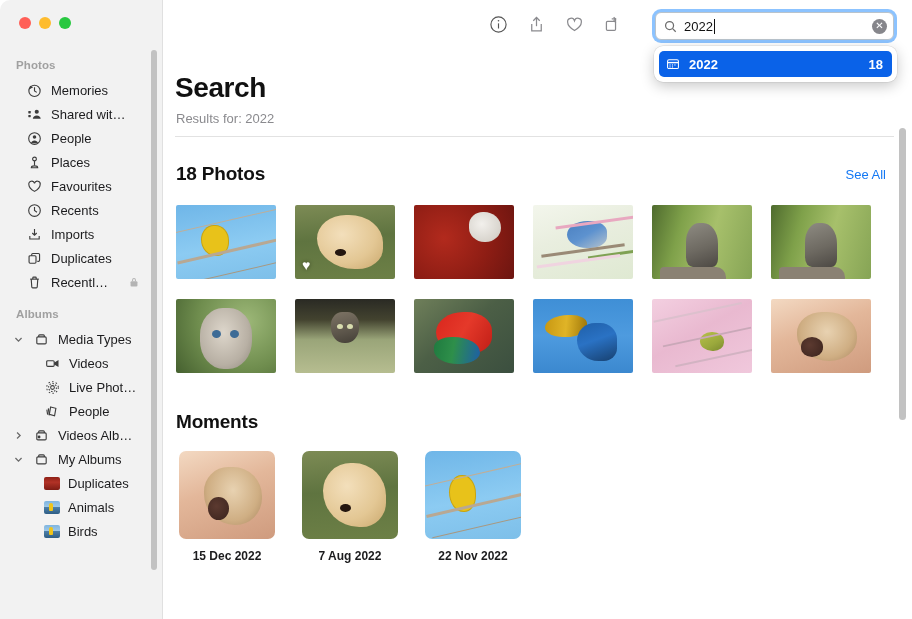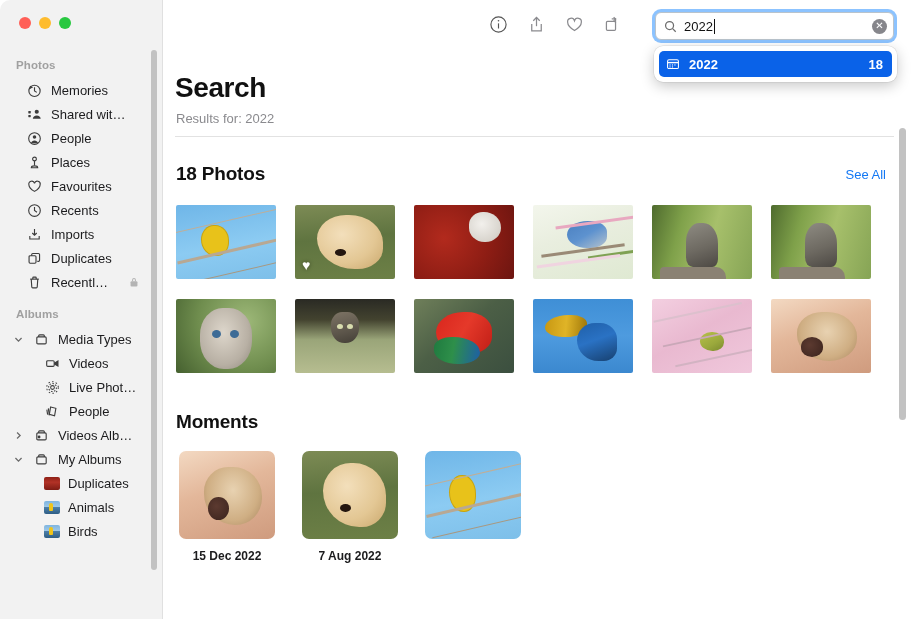--- a/index.html
+++ b/index.html
@@ -732,20 +732,21 @@
         <div class="mom-item">
           <div class="mom-thumb">
               <div class="ph ph-goldenpup"></div>
             </div>
           <div class="mom-date">7 Aug 2022</div>
         </div>
         <div class="mom-item">
           <div class="mom-thumb">
               <div class="ph ph-yellowbird"></div>
             </div>
+          <div class="mom-date">22 Nov 2022</div>
         </div>
       </div>
     </div>
 
     <div class="main-sb"></div>
   </section>
 
 </div>
 
 </body></html>

